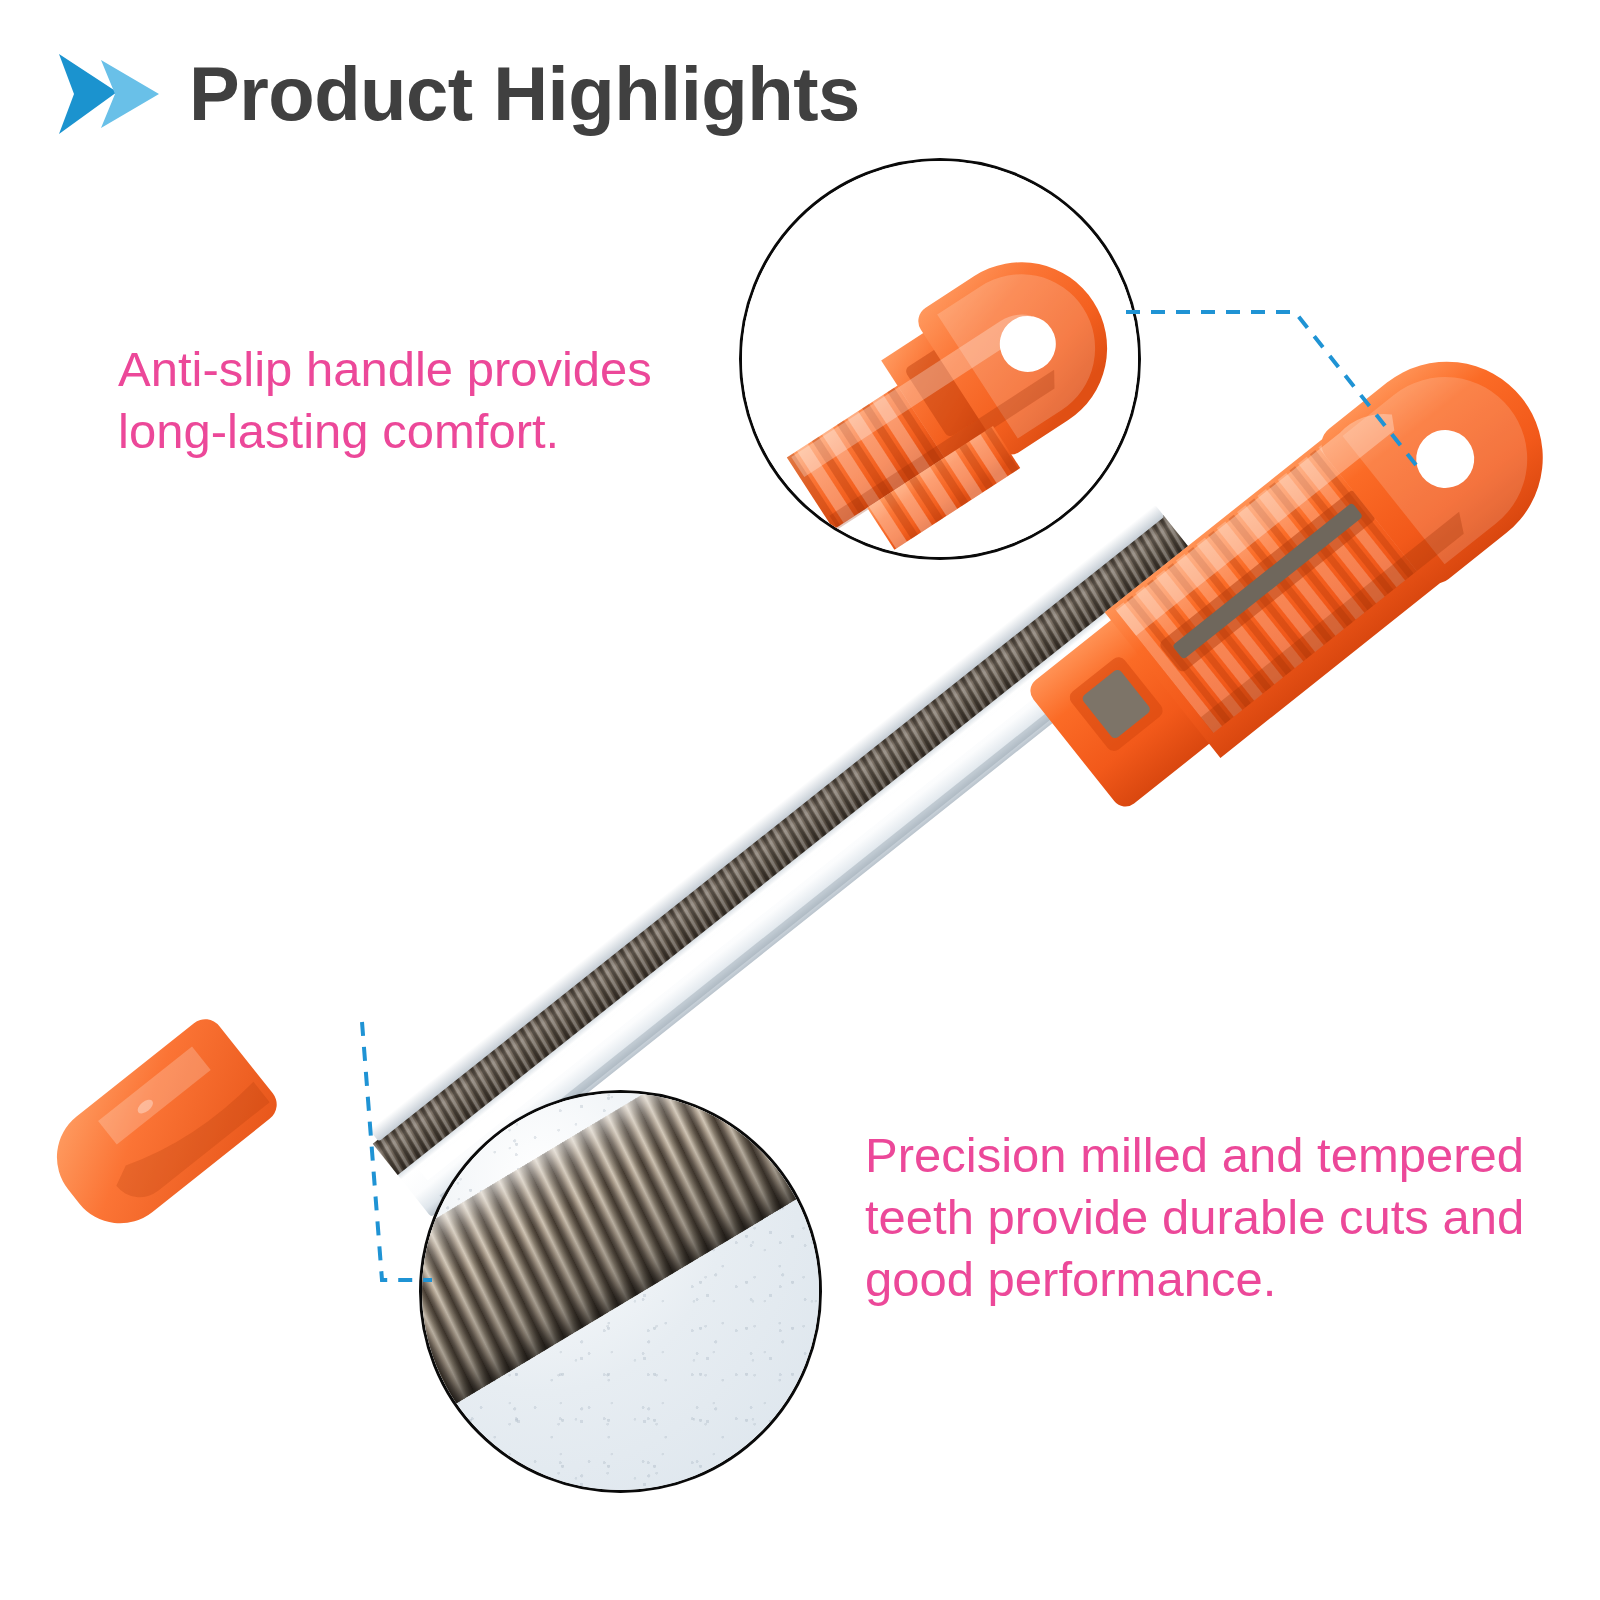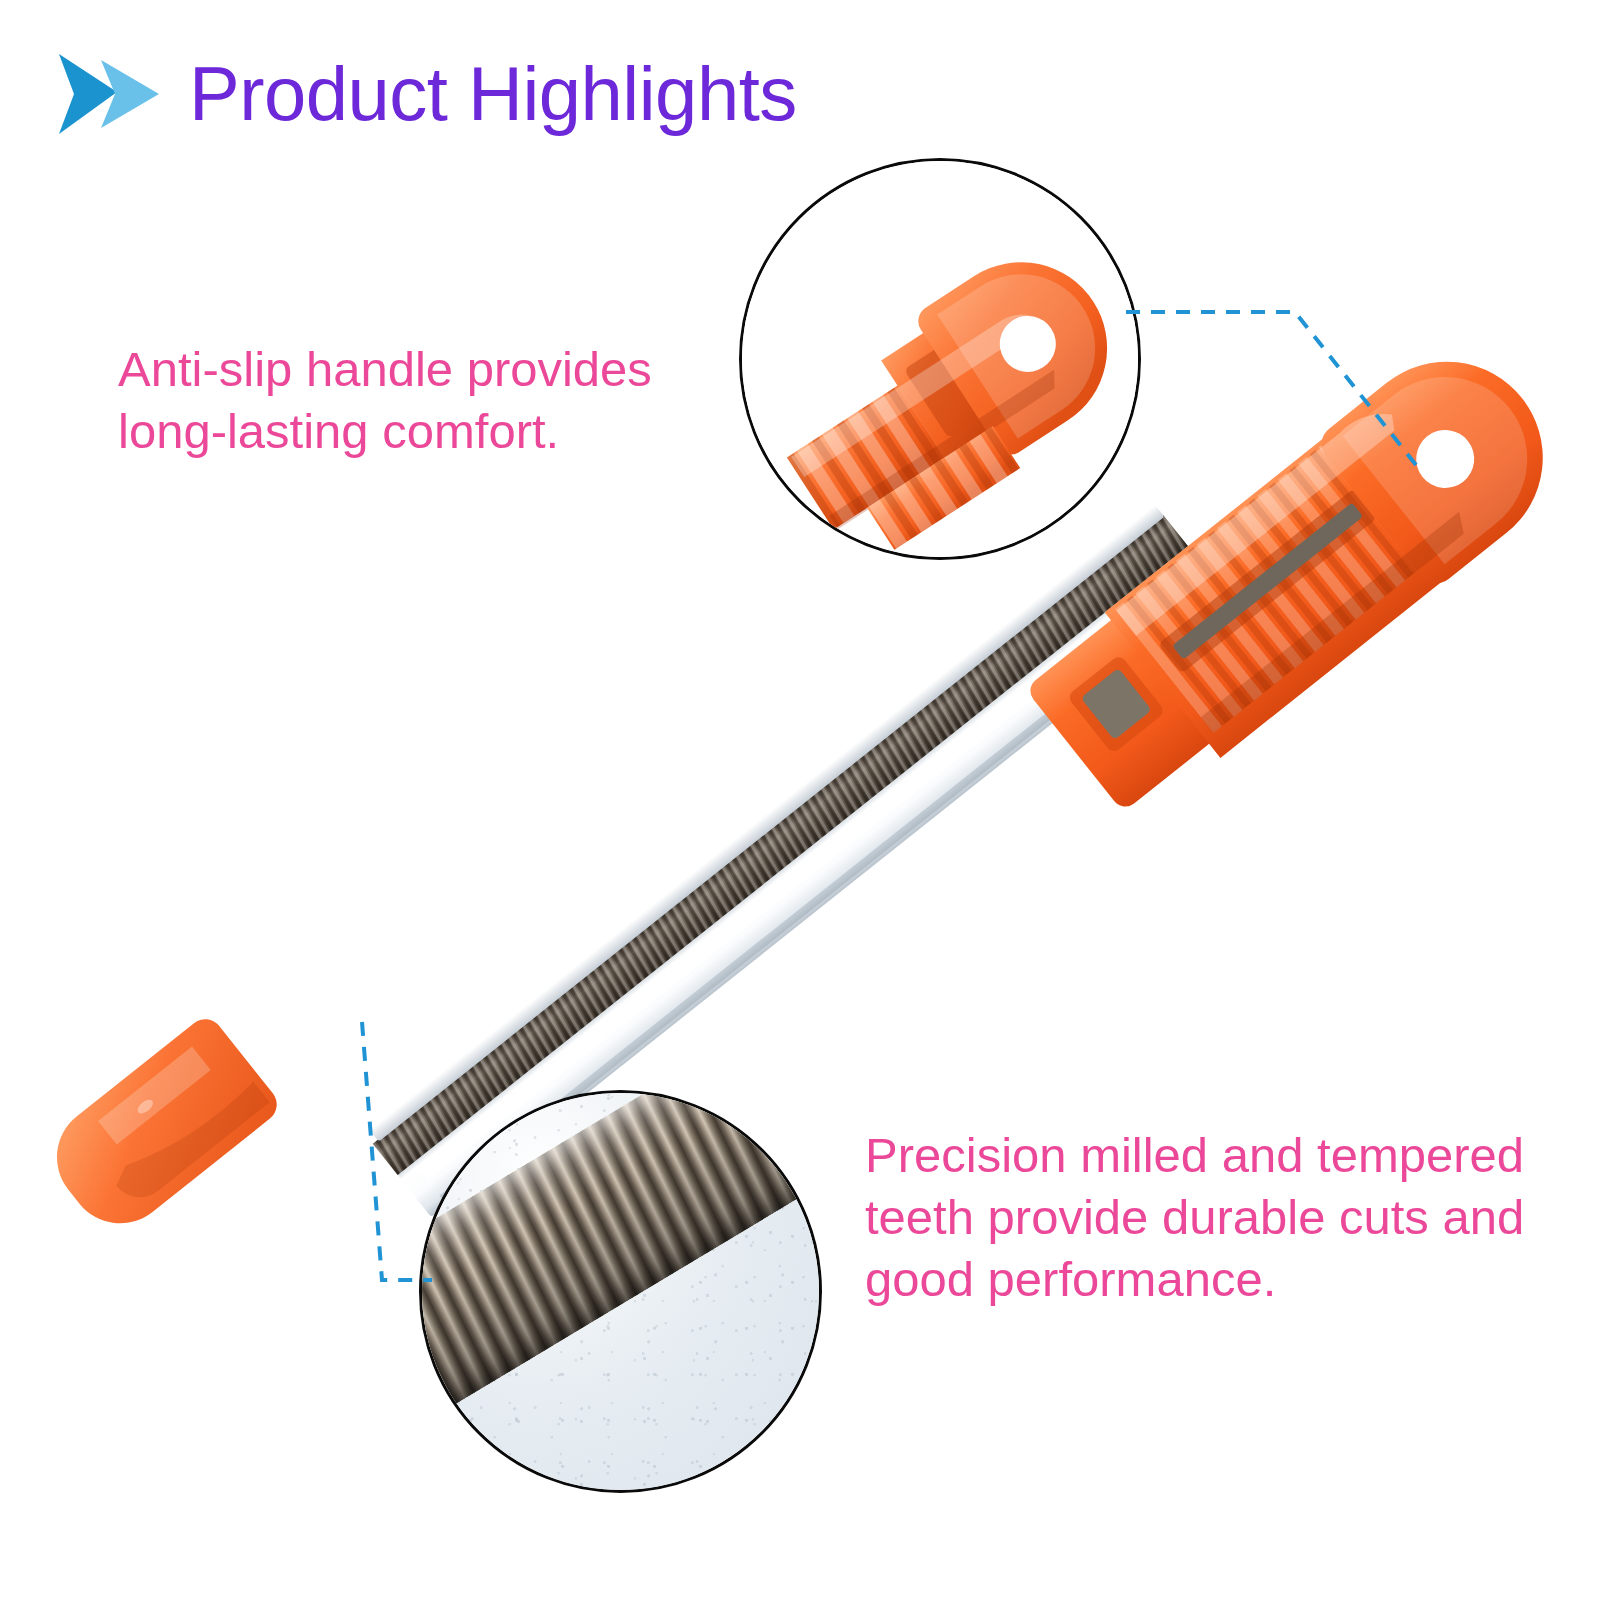--- a/index.html
+++ b/index.html
@@ -8,22 +8,22 @@
     background: #ffffff;
     font-family: "Liberation Sans", sans-serif;
     overflow: hidden;
   }
   #page { position: relative; width: 1600px; height: 1600px; background: #fff; }
 
   
   #header { position: absolute; left: 55px; top: 48px; display: flex; align-items: center; gap: 14px; }
   #arrow-icon { width: 120px; height: 92px; display: block; }
   #page-title {
-    font-size: 76px; font-weight: 400; letter-spacing: -0.5px;
-    color: #6d28d9; line-height: 1; white-space: nowrap;
+    font-size: 76px; font-weight: 700; letter-spacing: -0.5px;
+    color: #404040; line-height: 1; white-space: nowrap;
   }
 
   
   .caption {
     position: absolute; color: #ec4899; font-size: 49px;
     line-height: 62px; font-weight: 400; white-space: pre-line;
   }
   #caption-handle { left: 118px; top: 338px; width: 620px; }
   #caption-teeth  { left: 836px; top: 1124px; width: 740px; margin-left: 29px; }
 

